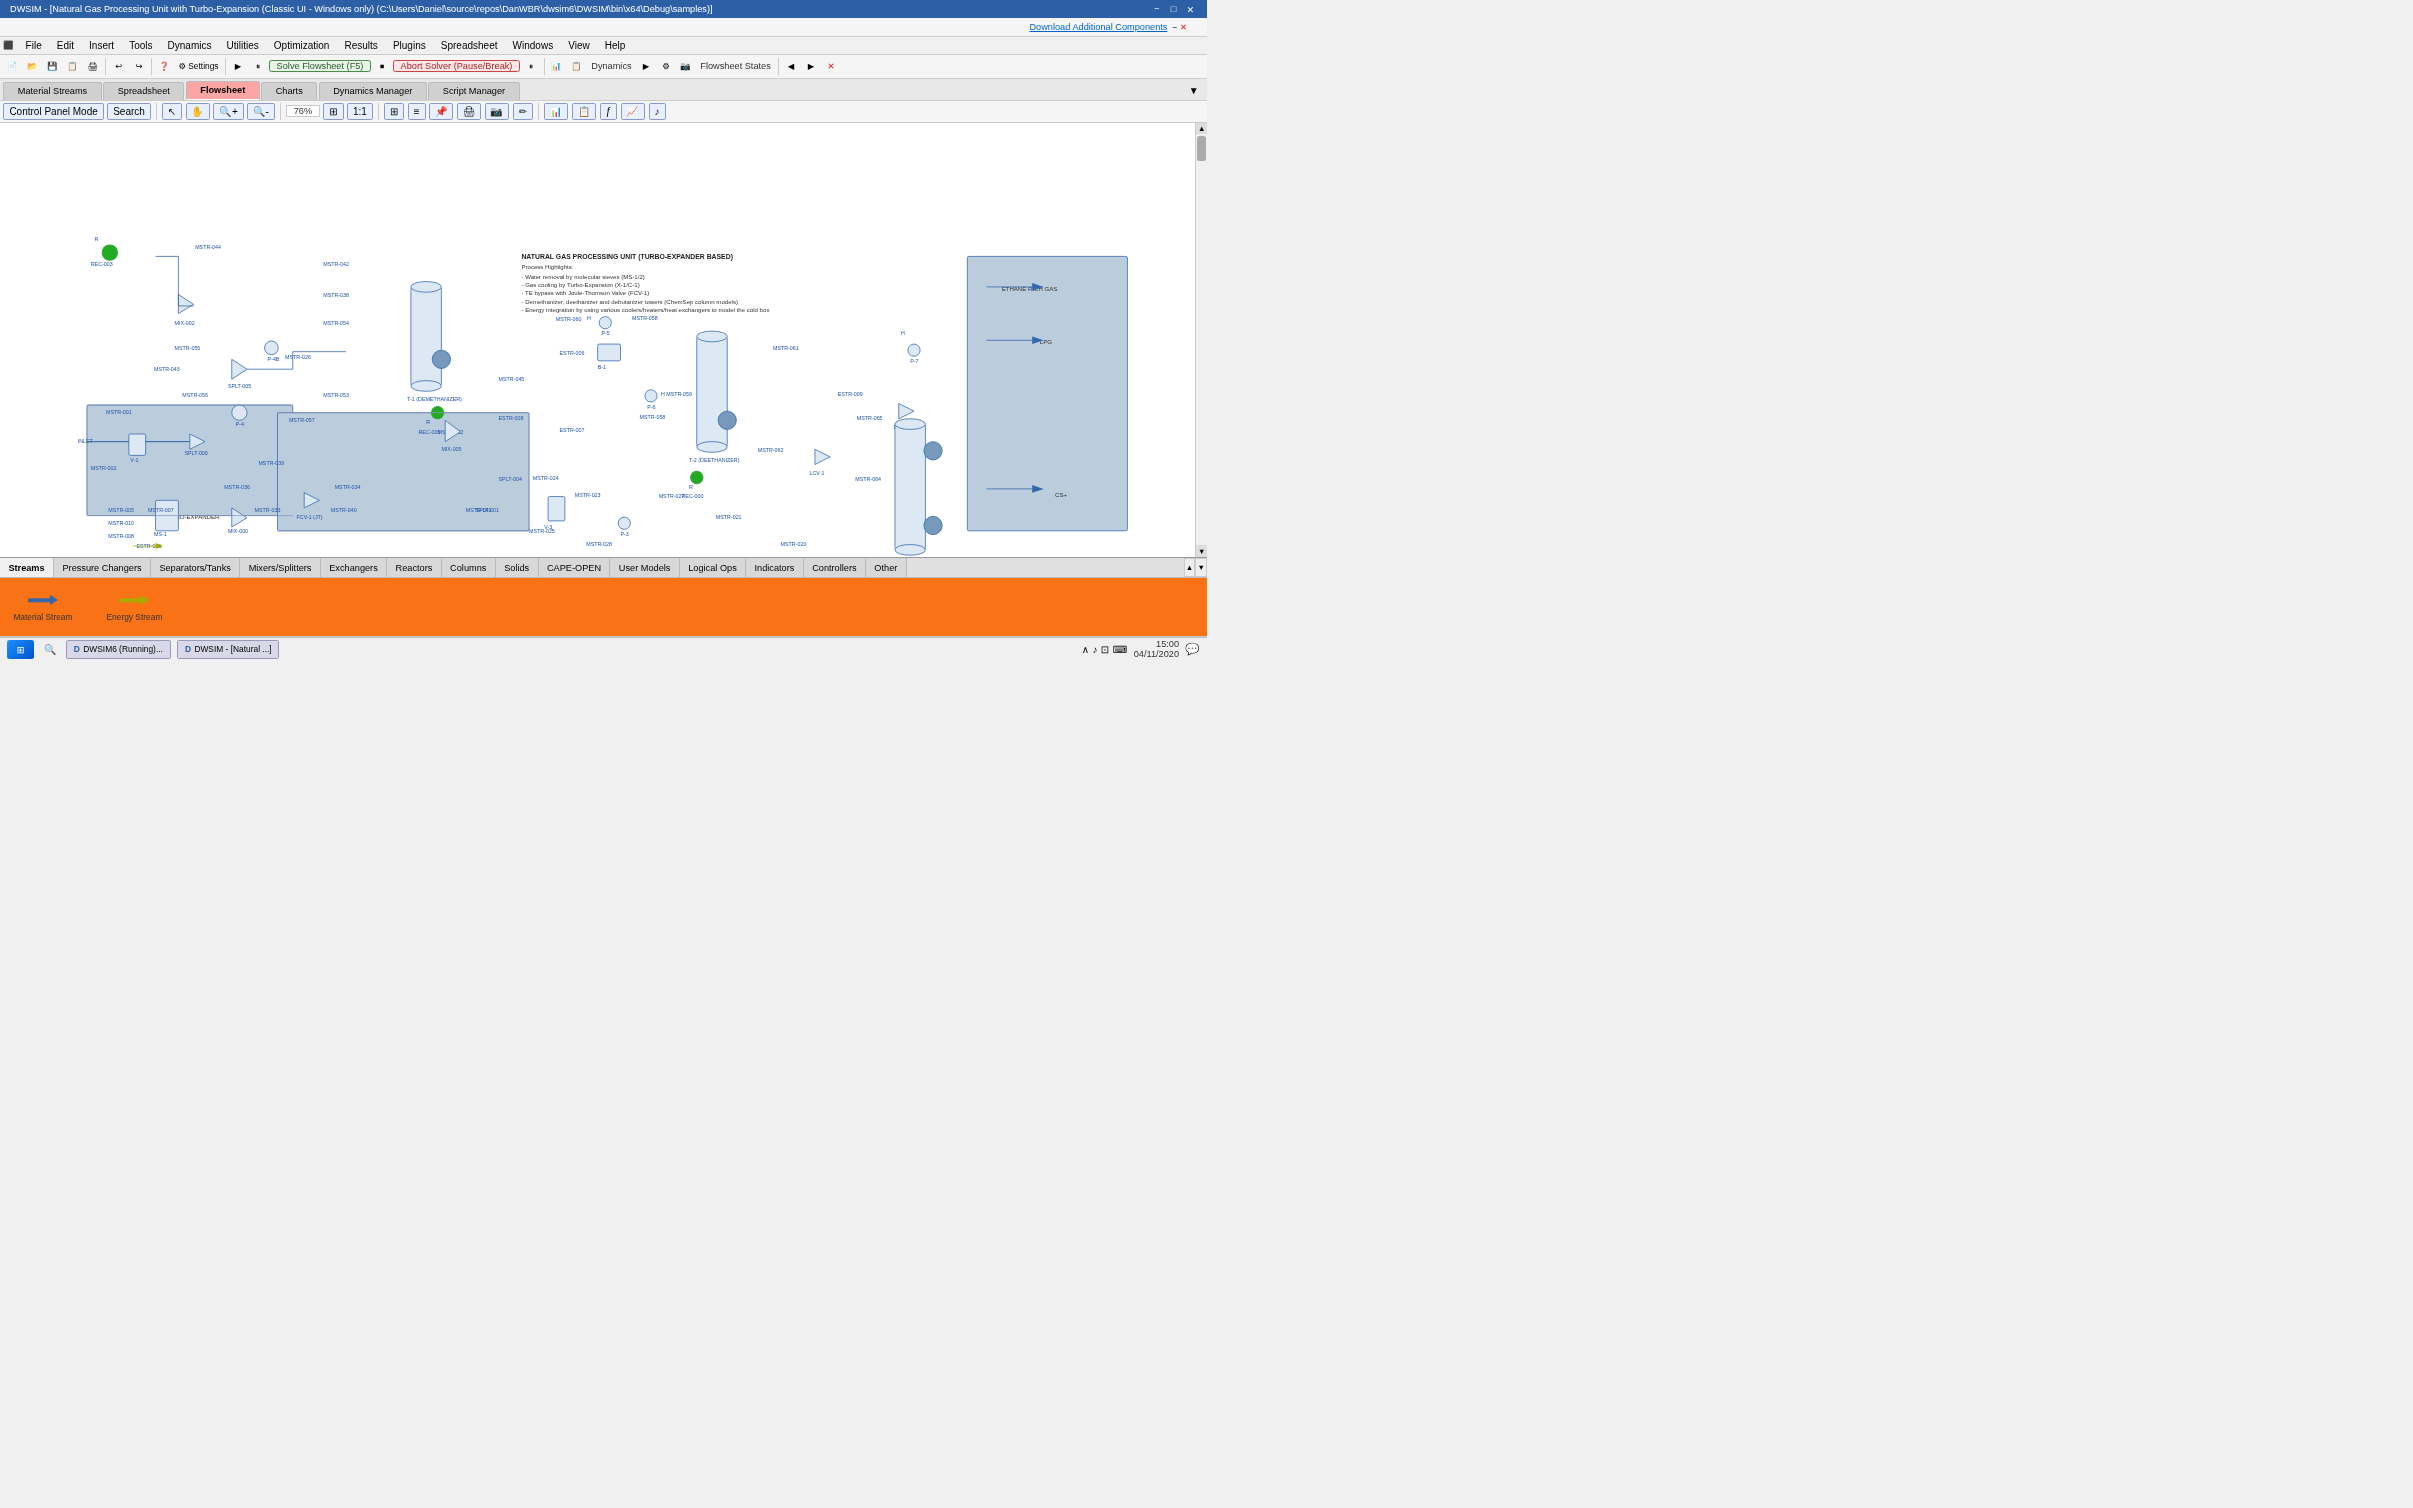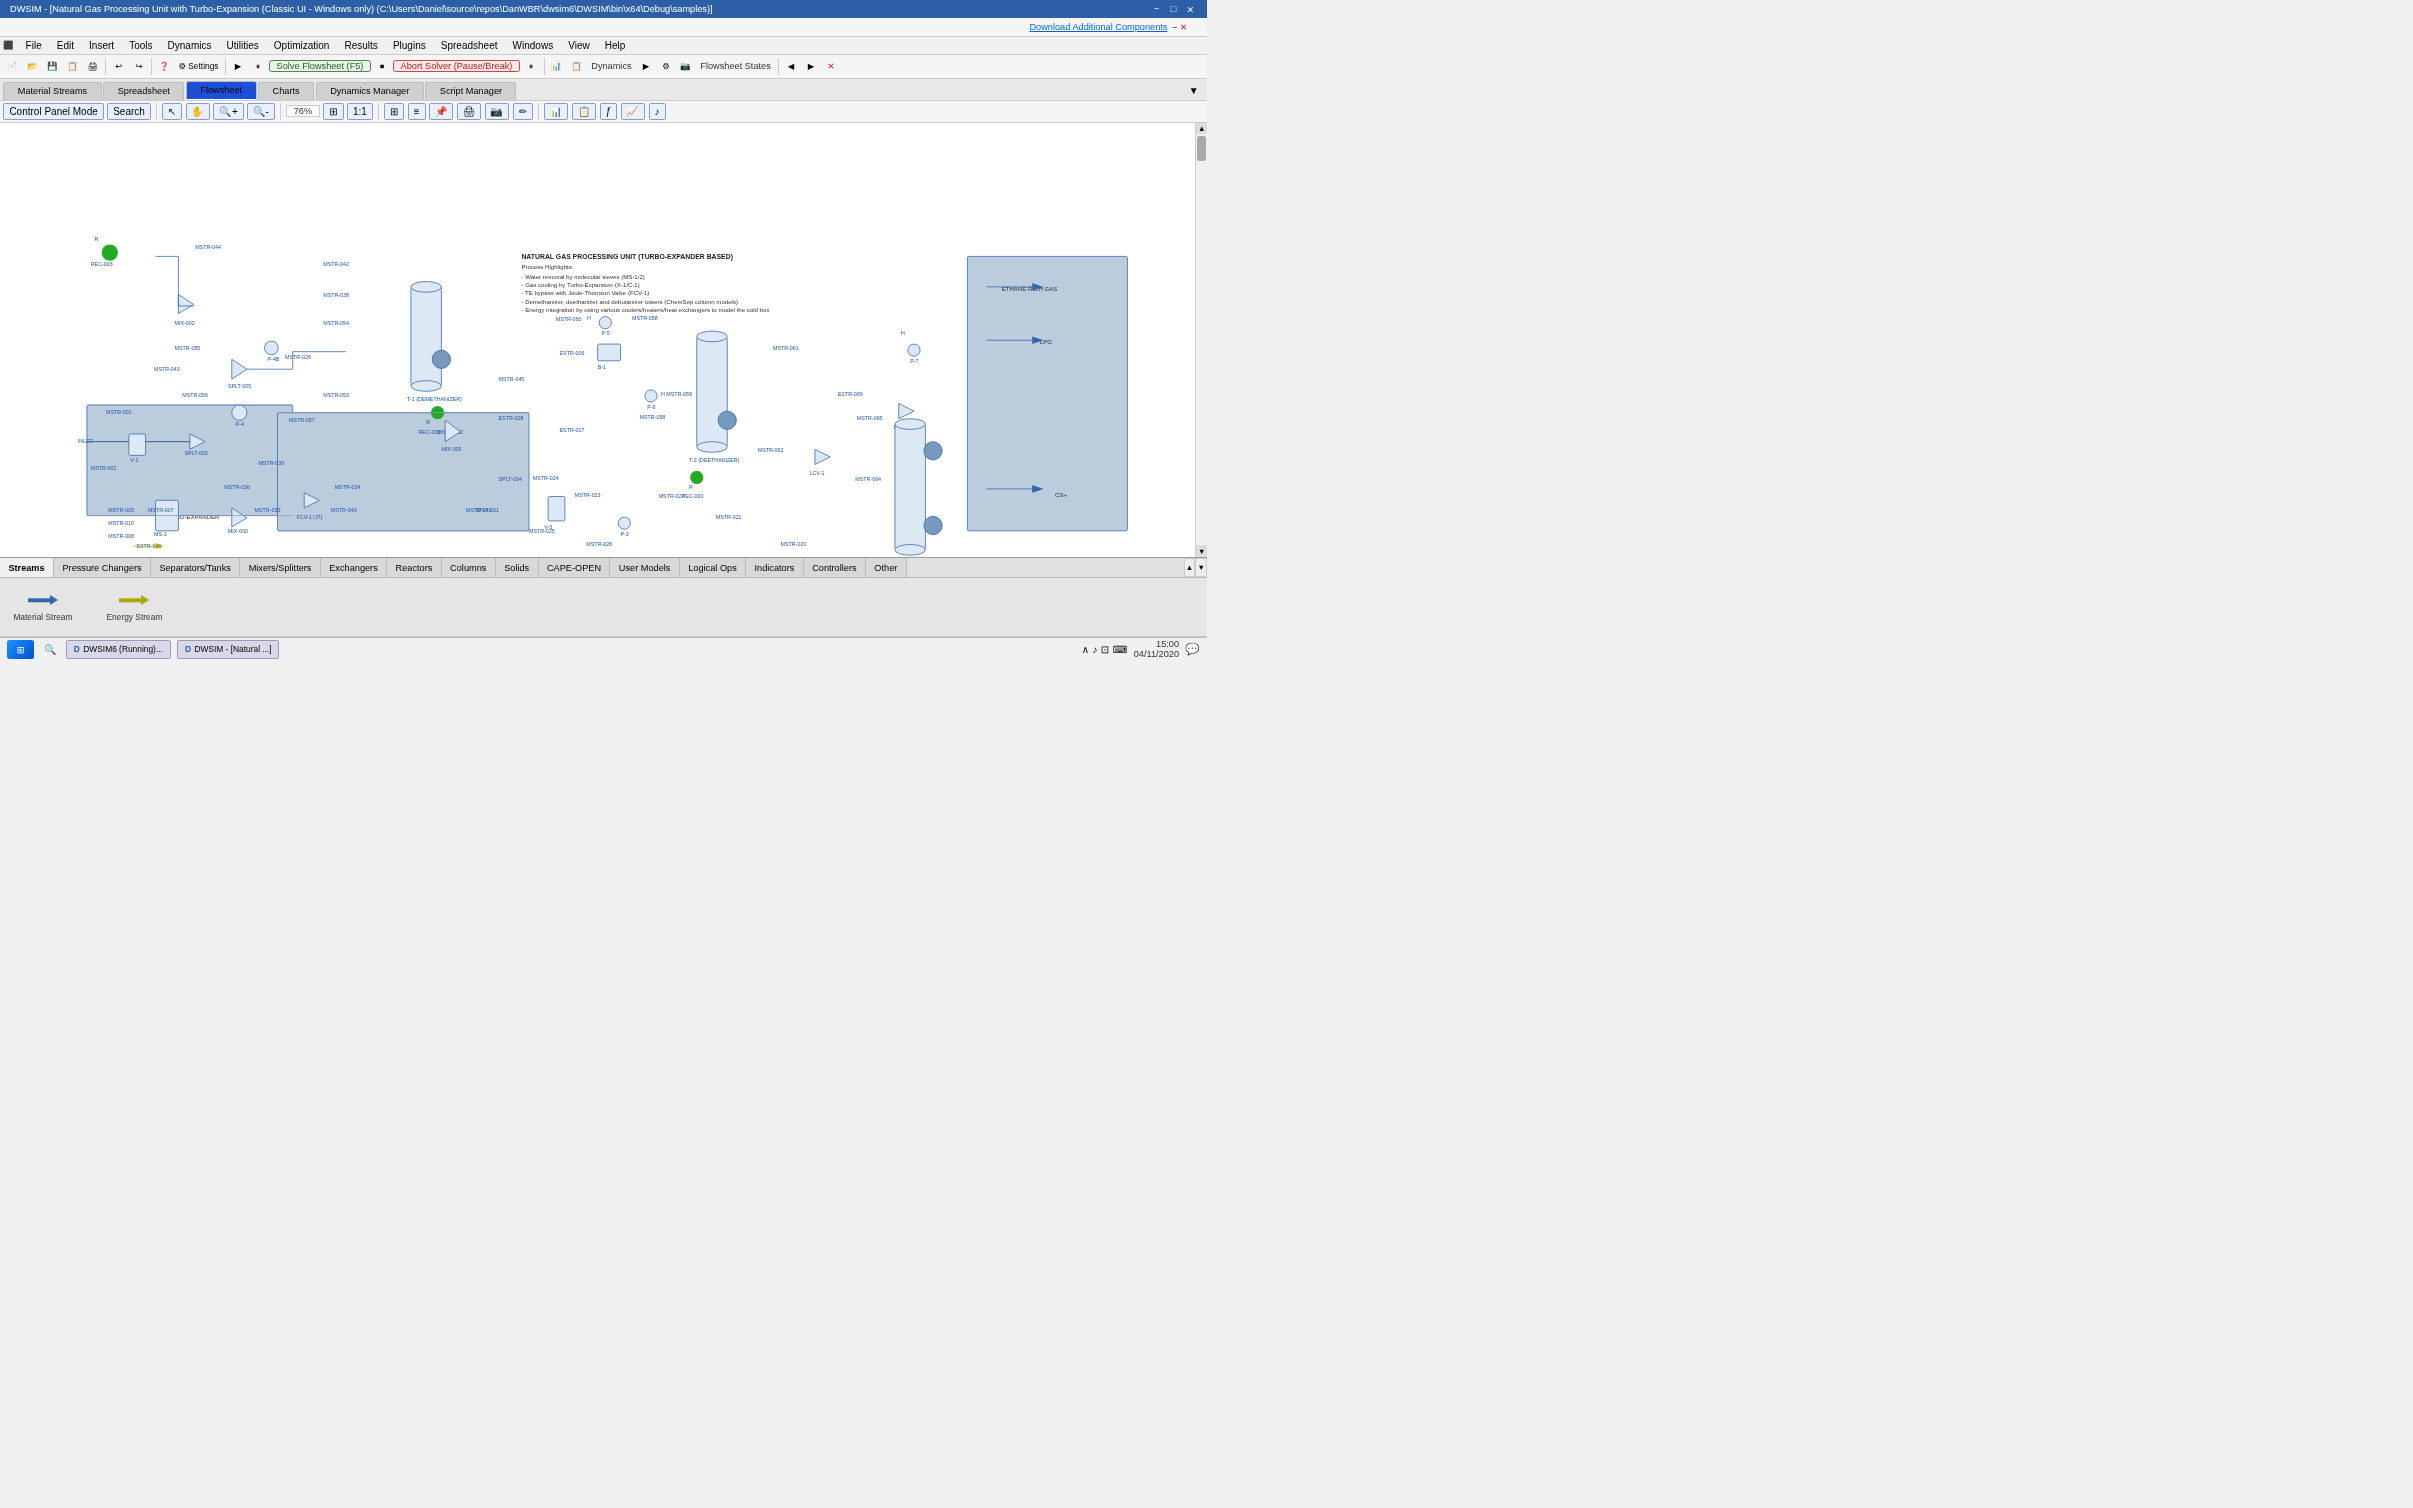--- a/index.html
+++ b/index.html
@@ -112,23 +112,23 @@
       padding: 3.4px 13.4px;
       background: #d0d0d0;
       border: 0.8px solid #bbb;
       border-bottom: none;
       cursor: pointer;
       font-size: 9.2px;
       border-radius: 2.5px 2.5px 0 0;
       margin-right: 1.7px;
     }
     .main-tab.active {
-      background: #1d4ed8;
+      background: #fca5a5;
       border-bottom: 1.7px solid white;
-      font-weight: normal;
+      font-weight: bold;
     }
 
     
     #sub-toolbar {
       background: #f5f5f5;
       height: 22px;
       display: flex;
       align-items: center;
       border-bottom: 0.8px solid #ccc;
       padding: 0 3.4px;
@@ -167,21 +167,21 @@
       border-right: 0.8px solid #bbb;
       background: #d8d8d8;
       height: 100%;
       display: flex; align-items: center;
     }
     .palette-tab.active { background: #f0f0f0; font-weight: bold; }
 
     
     #palette-content {
       height: 59px;
-      background: #e5e5e5;
+      background: #f97316;
       display: flex;
       align-items: center;
       padding: 6.7px 13.4px;
       gap: 34px;
       border-bottom: 0.8px solid #ccc;
     }
     .palette-item {
       display: flex;
       flex-direction: column;
       align-items: center;

